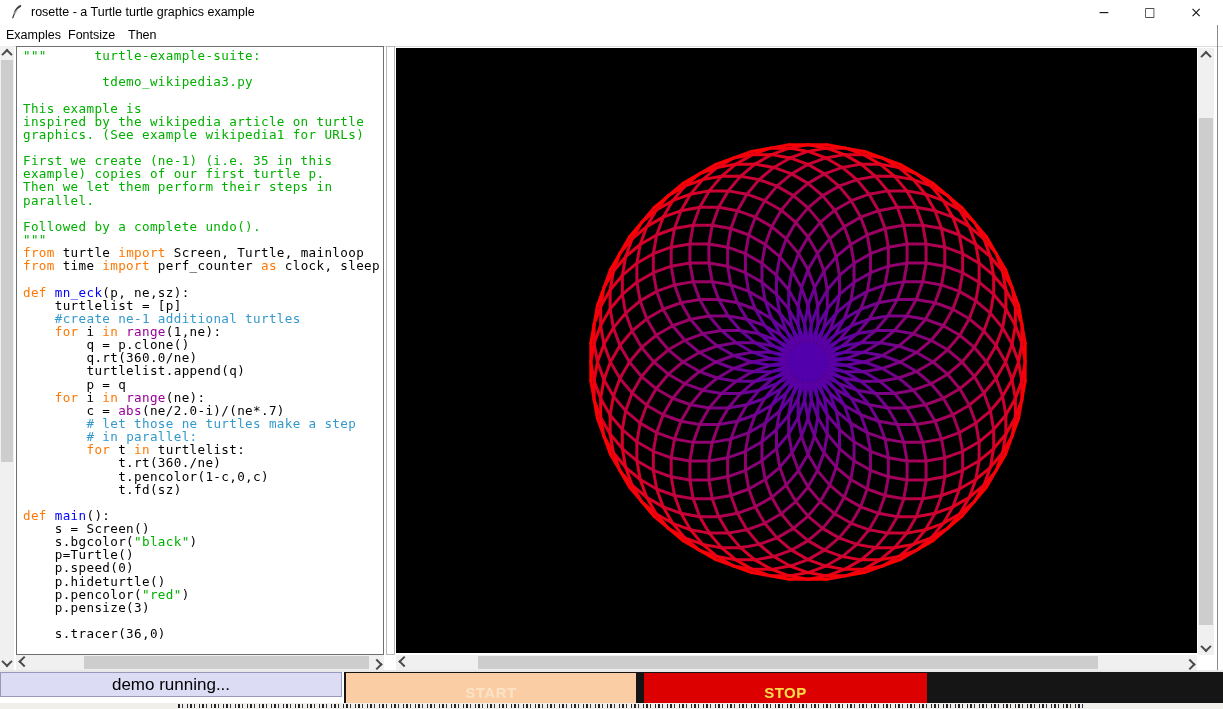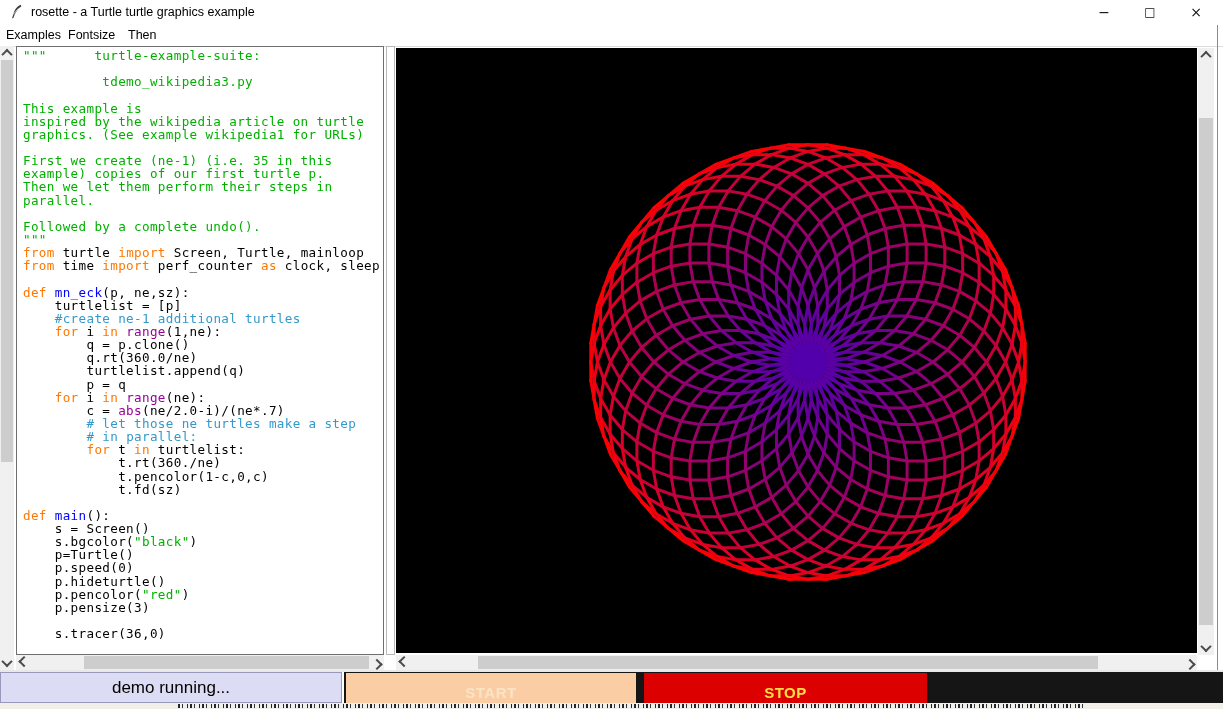--- a/index.html
+++ b/index.html
@@ -58,21 +58,21 @@
   .tok-c{color:#3399cc;margin-top:22px;}
 
   
   .turtle-canvas{position:absolute;left:396px;top:48px;width:801px;height:605px;background:#000000;}
   .turtle-canvas svg{display:block;}
 
   
   .row-sep{position:absolute;left:0;top:670px;width:1223px;height:2px;background:#e8e8e8;}
   .buttons-row{position:absolute;left:0;top:672px;width:1223px;height:31px;background:#ffffff;}
   .btn-strip{position:absolute;left:344px;top:0;width:879px;height:31px;background:#151515;}
-  .status-label{position:absolute;left:0;top:0;width:342px;height:31px;background:#dcdcf4;
+  .status-label{position:absolute;left:0;top:0;width:342px;height:25px;background:#dcdcf4;
                 border:1px solid #9898bb;box-sizing:border-box;display:flex;align-items:center;
                 justify-content:center;font-size:17px;color:#000;}
   .demo-btn{position:absolute;top:1px;height:38px;display:flex;align-items:center;justify-content:center;
             font-size:15px;font-weight:bold;letter-spacing:0.5px;}
   .btn-start{left:346px;width:290px;background:#facda5;color:#fbe4c6;}
   .btn-stop{left:644px;width:283px;background:#dd0000;color:#fde047;}
   .btn-clear{left:931px;width:291px;background:#facda5;color:#fbe4c6;}
 
   
   .bottom-strip{position:absolute;left:0;top:703px;width:1223px;height:6px;background:#f1efe9;}

